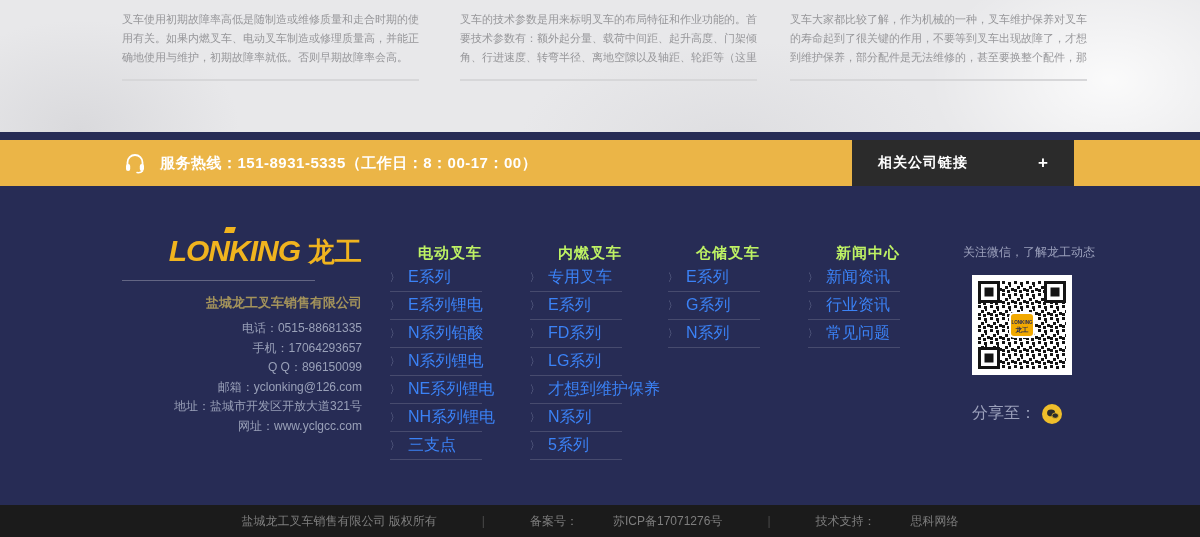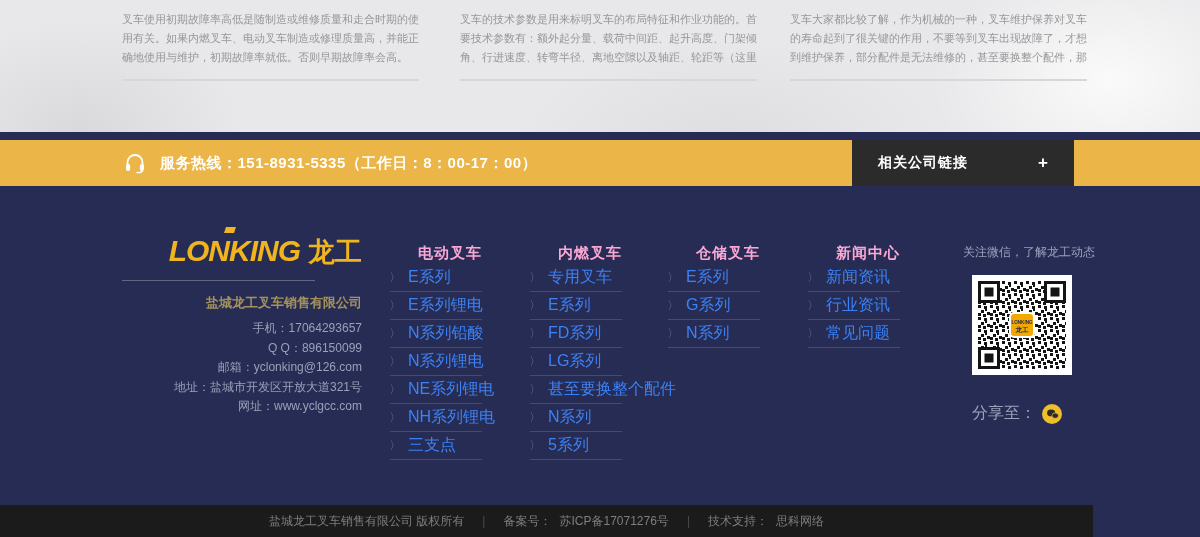--- a/index.html
+++ b/index.html
@@ -31,36 +31,36 @@
   .logo { position:relative; white-space:nowrap; cursor:pointer; }
   .logo-latin { font-size:30px; font-weight:bold; font-style:italic; color:#F0B41F; letter-spacing:-1px; }
   .logo-cn { font-size:27px; font-weight:bold; color:#F0B41F; margin-left:8px; }
   .logo-flag { position:absolute; left:103px; top:-7px; width:10px; height:6px; background:#F0B41F; transform:skewX(-18deg); }
   .brand-rule { width:193px; height:1px; background:rgba(255,255,255,.28); margin-top:10px; }
   .company-name { margin-top:13px; font-size:13px; font-weight:bold; color:#A4935B; }
   .contact-list { margin-top:7px; list-style:none; }
   .contact-list li { font-size:12px; line-height:19.5px; color:#99A0B8; white-space:nowrap; }
 
   .nav-col { position:absolute; top:54px; width:92px; }
-  .nav-col h3 { font-size:15px; font-weight:bold; color:#f9a8d4; letter-spacing:1px; }
+  .nav-col h3 { font-size:15px; font-weight:bold; color:#bef264; letter-spacing:1px; }
   .nav-col ul { list-style:none; margin-top:1px; }
   .nav-col li { height:28px; display:flex; align-items:center; border-bottom:1px solid rgba(255,255,255,.15); cursor:pointer; white-space:nowrap; }
   .nav-col li .chev { font-size:9px; color:#7A80A0; margin-right:9px; transform:scaleY(1.2); }
   .nav-col li .lnk { font-size:16px; color:#3b82f6; }
   .col1 { left:390px; } .col2 { left:530px; } .col3 { left:668px; } .col4 { left:808px; }
 
   .wechat-block { position:absolute; left:963px; top:54px; width:130px; }
   .wechat-caption { font-size:12px; color:#9BA0BB; white-space:nowrap; }
   .qr-box { margin-left:9px; margin-top:14px; width:100px; height:100px; background:#fff; padding:6px; }
   .share-row { margin-left:9px; margin-top:28px; display:flex; align-items:center; }
   .share-label { font-size:16px; color:#9BA0BB; }
   .share-icon { width:20px; height:20px; border-radius:50%; background:#EFBE2B; margin-left:6px; display:flex; align-items:center; justify-content:center; cursor:pointer; }
 
   
-  .bottom-bar { position:absolute; left:0; top:505px; width:1093px; height:32px; background:#1B1B1B; display:flex; align-items:center; justify-content:center; }
+  .bottom-bar { position:absolute; left:0; top:505px; width:1200px; height:32px; background:#1B1B1B; display:flex; align-items:center; justify-content:center;gap:27px; }
   .bottom-bar span { font-size:12px; color:#7E7E7E; }
   .bottom-bar .pipe { color:#4A4A4A; margin:0 18px; }
   .bottom-bar .gap { margin-left:8px; }
   .bottom-bar .link { cursor:pointer; }
 </style>
 </head>
 <body>
 
 <div class="top-strip">
   <div class="wm wm1"></div>
@@ -99,20 +99,21 @@
 <div class="footer">
 
   <div class="brand-block">
     <div class="logo">
       <span class="logo-latin">LONKING</span><span class="logo-cn">龙工</span>
       <span class="logo-flag"></span>
     </div>
     <div class="brand-rule"></div>
     <div class="company-name">盐城龙工叉车销售有限公司</div>
     <ul class="contact-list">
+      <li>电话：0515-88681335</li>
       <li>手机：17064293657</li>
       <li>Q Q：896150099</li>
       <li>邮箱：yclonking@126.com</li>
       <li>地址：盐城市开发区开放大道321号</li>
       <li>网址：www.yclgcc.com</li>
     </ul>
   </div>
 
   <div class="nav-col col1">
     <h3>电动叉车</h3>
@@ -162,21 +163,21 @@
       <li>
           <span class="chev">〉</span>
           <span class="lnk">FD系列</span>
         </li>
       <li>
           <span class="chev">〉</span>
           <span class="lnk">LG系列</span>
         </li>
       <li>
           <span class="chev">〉</span>
-          <span class="lnk">甚至要换整个配件</span>
+          <span class="lnk">才想到维护保养</span>
         </li>
       <li>
           <span class="chev">〉</span>
           <span class="lnk">N系列</span>
         </li>
       <li>
           <span class="chev">〉</span>
           <span class="lnk">5系列</span>
         </li>
     </ul>

